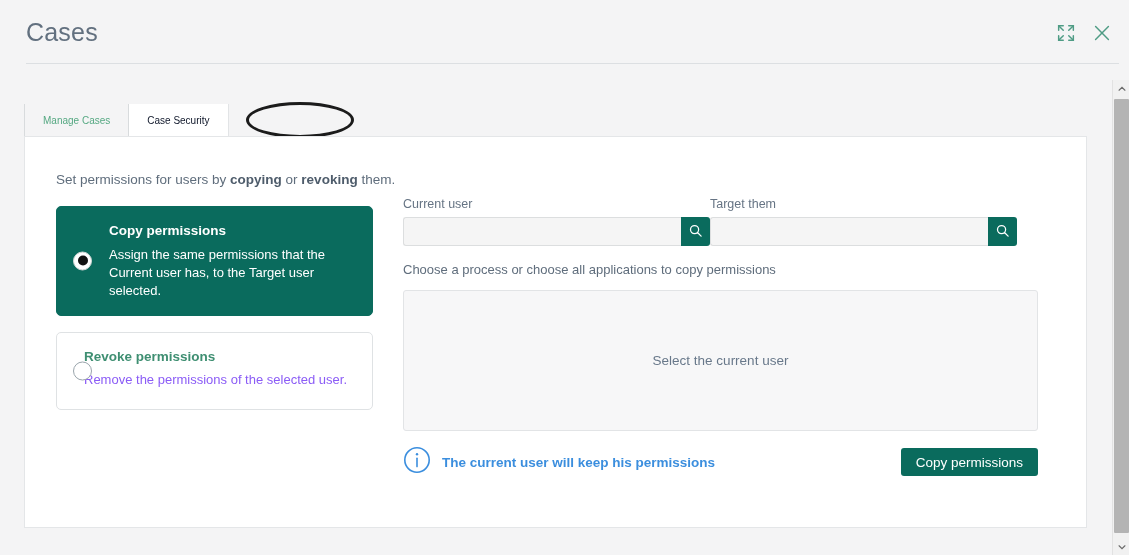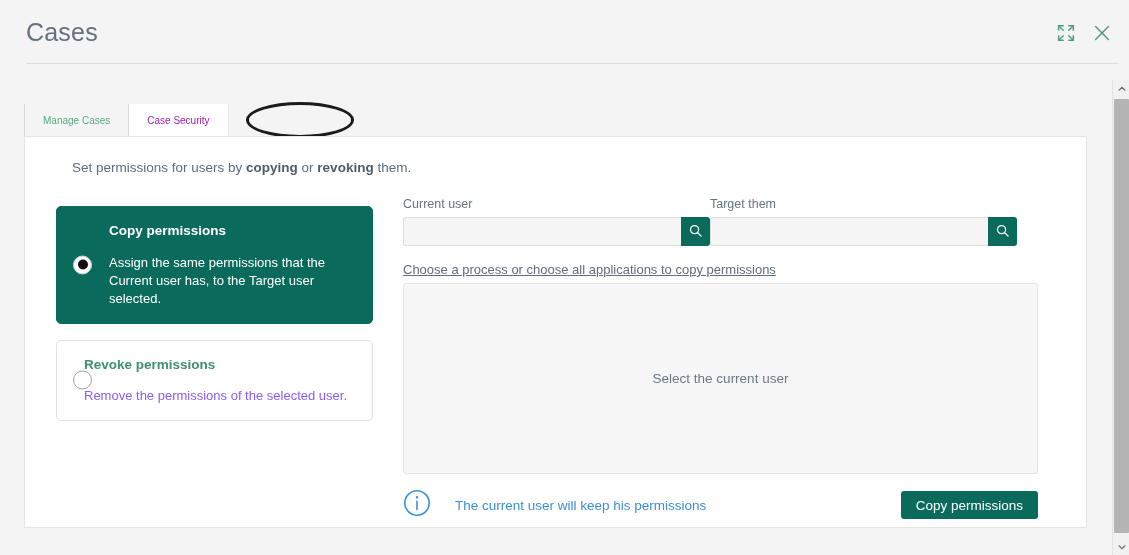--- a/index.html
+++ b/index.html
@@ -66,21 +66,21 @@
     padding: 0 18px;
     font-size: 10px;
     color: #55a882;
     background: transparent;
     border-right: 1px solid #d8dbdd;
     cursor: pointer;
     white-space: nowrap;
   }
   .tab:first-child { border-left: 1px solid #d8dbdd; }
   .tab.active {
-    color: #a21caf;
+    color: #0f172a;
     background: #ffffff;
     border-right: 1px solid #e2e4e6;
   }
 
   
   .tab-annotation {
     position: absolute;
     left: 246px; top: 102px;
     width: 108px; height: 36px;
     border: 3px solid #1b1b1b;
@@ -94,24 +94,23 @@
     left: 24px; top: 136px;
     width: 1063px;
     height: 392px;
     background: #ffffff;
     border: 1px solid #e4e6e8;
     border-top: 1px solid #e4e6e8;
   }
 
   .intro {
     position: absolute;
-    left: 31px; top: 23px;
+    left: 31px; top: 35px;
     font-size: 13.5px;
     color: #5f6d7c;
-    margin-left: 16px;
   }
   .intro b { font-weight: 700; color: #4e5c6b; }
 
   
   .options {
     position: absolute;
     left: 31px; top: 69px;
     width: 317px;
   }
   .opt-card {
@@ -157,21 +156,21 @@
     border: 1.5px solid #9aa5ac;
   }
   .opt-title {
     font-size: 13.5px;
     font-weight: 700;
     line-height: 1.45;
   }
   .opt-desc {
     font-size: 13px;
     line-height: 1.42;
-    margin-top: 13px;
+    margin-top: 5px;
   }
   .opt-card.selected .opt-title,
   .opt-card.selected .opt-desc { color: #ffffff; }
   .opt-card.unselected .opt-title { color: #3f8f72; }
   .opt-card.unselected .opt-desc { color: #8b5cf6; }
 
   
   .right-col {
     position: absolute;
     left: 378px; top: 60px;
@@ -212,26 +211,25 @@
     display: flex;
     align-items: center;
     justify-content: center;
     cursor: pointer;
   }
 
   .choose-label {
     font-size: 13px;
     color: #5f6d7c;
     margin-top: 16px;
-    text-decoration: underline;
   }
   .process-box {
-    margin-top: 6px;
+    margin-top: 13px;
     width: 635px;
-    height: 191px;
+    height: 141px;
     background: #f7f7f8;
     border: 1px solid #e2e4e6;
     border-radius: 3px;
     display: flex;
     align-items: center;
     justify-content: center;
   }
   .process-empty {
     font-size: 13.5px;
     color: #68788a;
@@ -240,21 +238,22 @@
   .footer-row {
     margin-top: 15px;
     width: 635px;
     display: flex;
     align-items: center;
     justify-content: space-between;
   }
   .info-group {
     display: flex;
     align-items: center;
-    gap: 24px;
+    gap: 11px;
+    font-weight: bold;
   }
   .info-text {
     font-size: 13.5px;
     color: #3b8ede;
   }
   .primary-btn {
     background: #0a6b5d;
     color: #ffffff;
     border: none;
     border-radius: 3px;

